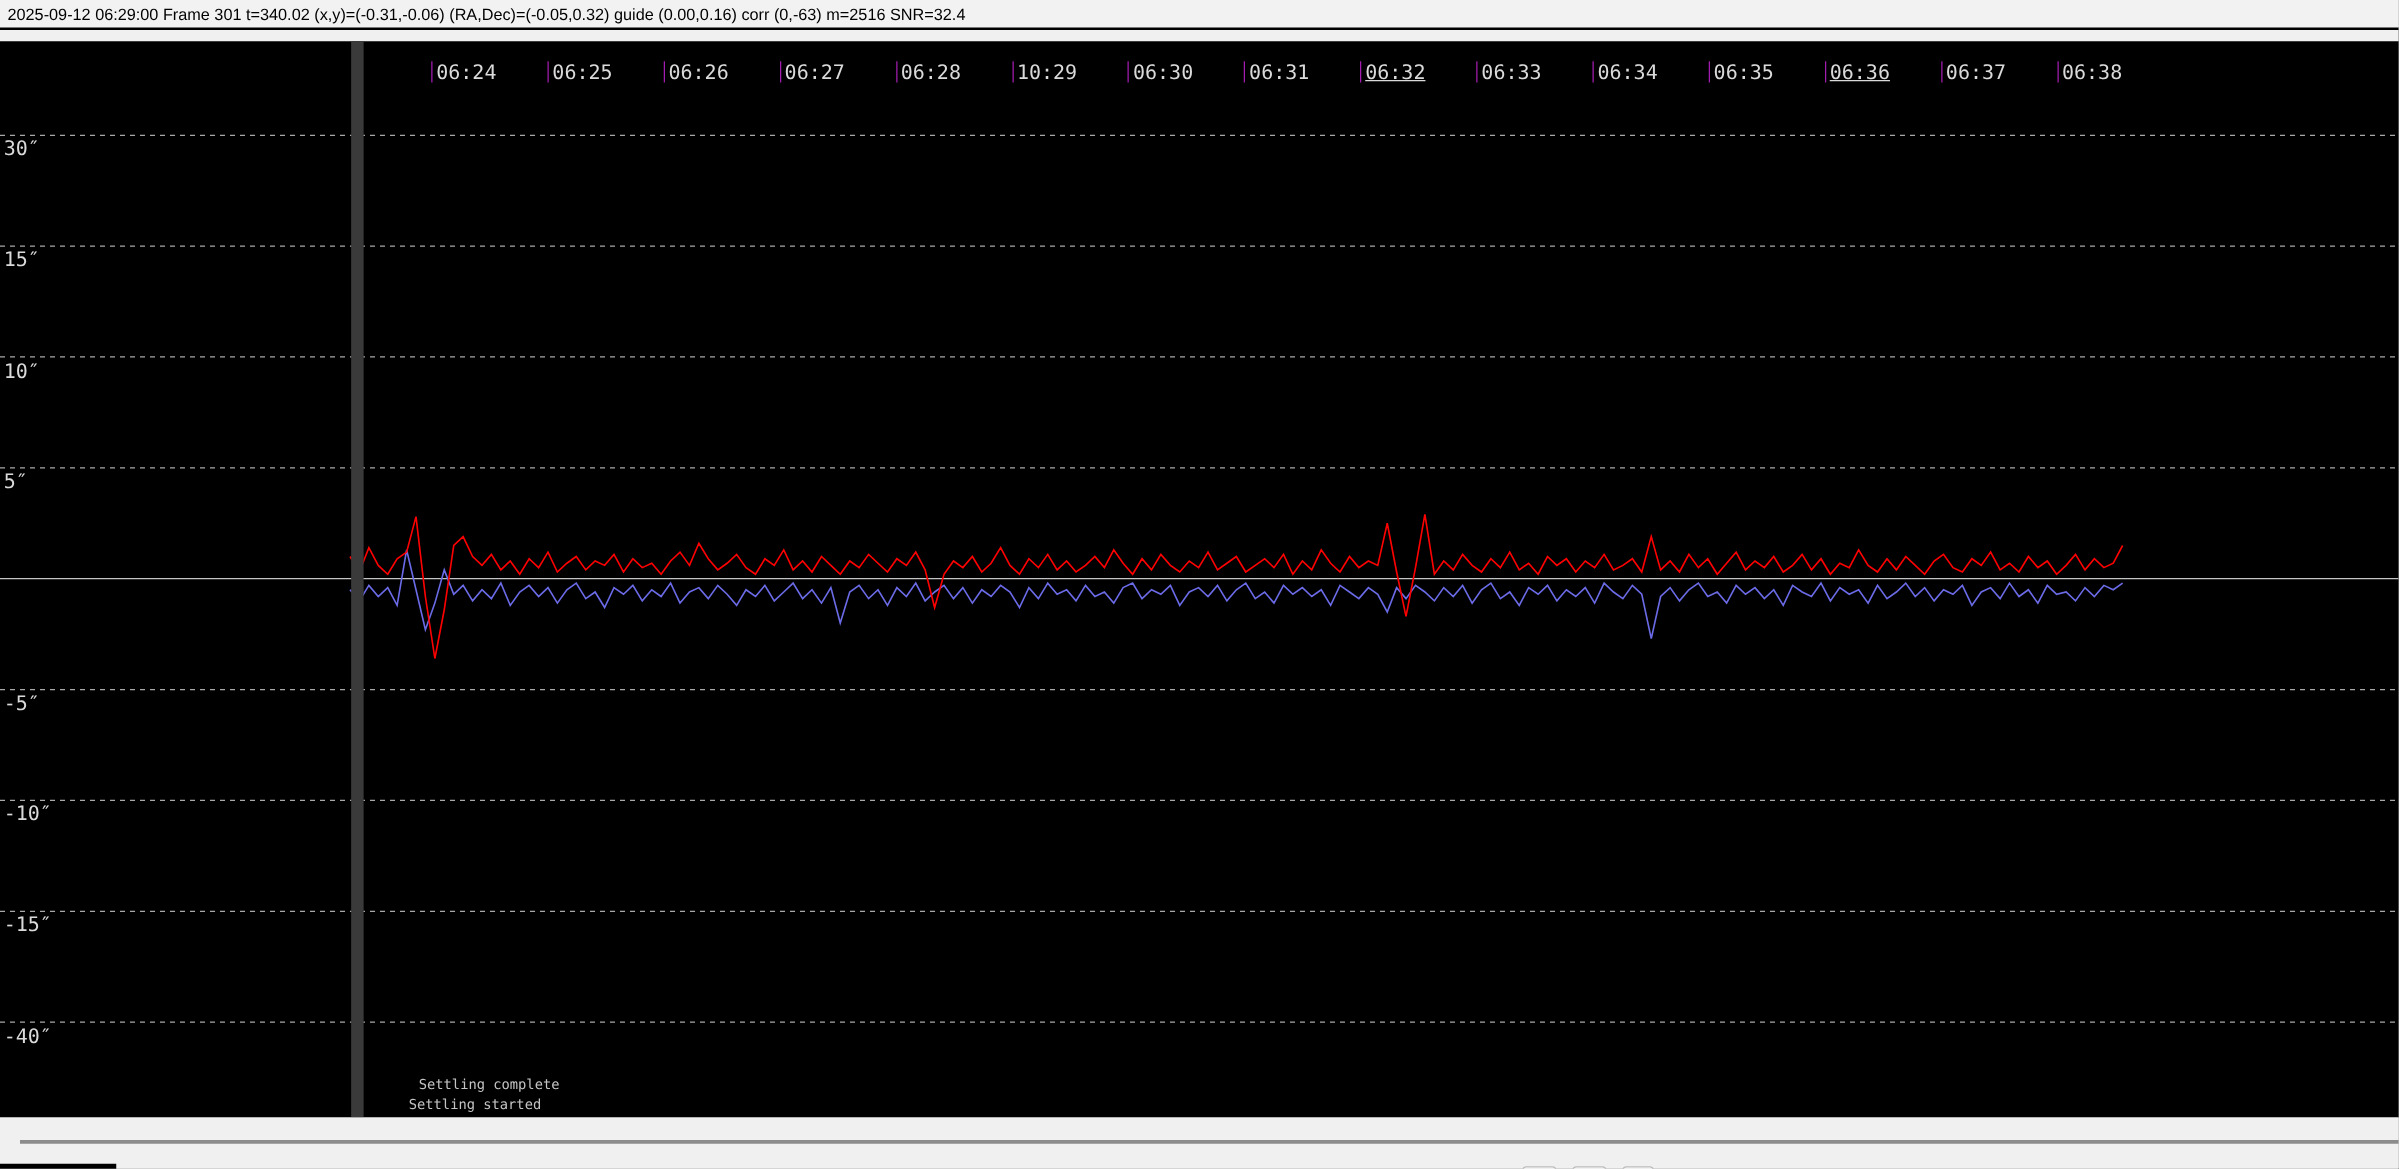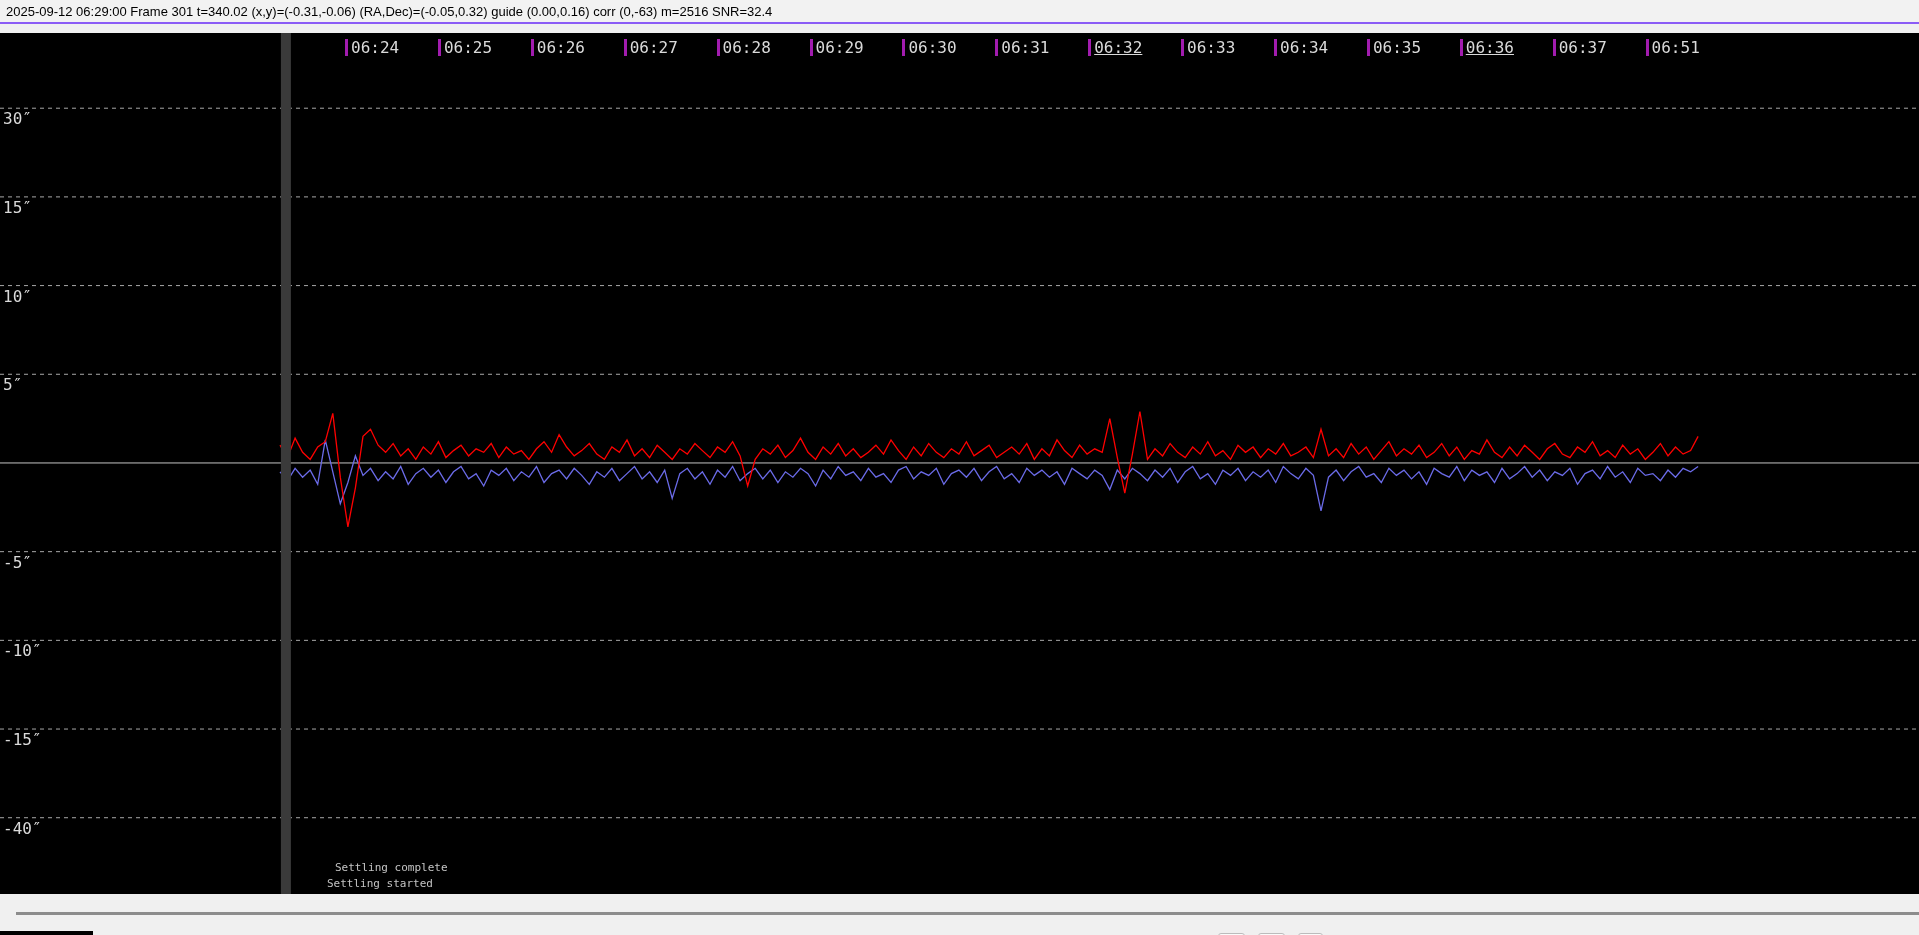--- a/index.html
+++ b/index.html
@@ -2,32 +2,32 @@
 <html><head>
 <meta charset="utf-8">
 <style>
   html,body{margin:0;padding:0;}
   body{
     width:1919px;height:935px;overflow:hidden;position:relative;
     background:#f0f0f0;font-family:"Liberation Sans",sans-serif;
   }
   .status-bar{
     position:absolute;left:0;top:0;width:1919px;height:24px;
-    background:#f2f2f2;border-bottom:2px solid #8b5cf6;
+    background:#f2f2f2;border-bottom:2px solid #000000;
     font-size:13px;line-height:24px;color:#000;
     padding-left:6px;box-sizing:border-box;white-space:nowrap;
   }
   .chart{
     position:absolute;left:0;top:33px;width:1919px;height:861px;
     background:#000;
   }
   .chart svg{position:absolute;left:0;top:0;}
   .xtick{
-    position:absolute;top:6px;height:16px;
-    border-left:3px solid #a21caf;
+    position:absolute;top:16px;height:16px;
+    border-left:1px solid #a21caf;
     padding:1px 0 0 3px;
     font-family:"DejaVu Sans Mono",monospace;font-size:16px;line-height:16px;
     color:#dadada;white-space:nowrap;
   }
   .ytick{
     position:absolute;left:3px;
     font-family:"DejaVu Sans Mono",monospace;font-size:16px;line-height:16px;
     color:#dadada;white-space:nowrap;
   }
   .annotation{
@@ -78,30 +78,30 @@
       <polyline points="280.0,438.8 287.5,447.7 295.1,435.3 302.6,444.2 310.2,437.1 317.7,451.3 325.3,406.9 332.8,438.8 340.3,470.8 347.9,449.5 355.4,422.9 363.0,442.4 370.5,435.3 378.1,447.7 385.6,438.8 393.1,445.9 400.7,433.5 408.2,451.3 415.8,440.6 423.3,435.3 430.9,444.2 438.4,437.1 445.9,449.5 453.5,438.8 461.0,433.5 468.6,445.9 476.1,440.6 483.7,453.0 491.2,437.1 498.8,442.4 506.3,435.3 513.8,447.7 521.4,438.8 528.9,444.2 536.5,433.5 544.0,449.5 551.6,440.6 559.1,437.1 566.6,445.9 574.2,435.3 581.7,442.4 589.3,451.3 596.8,438.8 604.4,444.2 611.9,435.3 619.4,447.7 627.0,440.6 634.5,433.5 642.1,445.9 649.6,438.8 657.2,449.5 664.7,437.1 672.2,465.4 679.8,440.6 687.3,435.3 694.9,445.9 702.4,438.8 710.0,451.3 717.5,437.1 725.1,444.2 732.6,433.5 740.1,447.7 747.7,440.6 755.2,435.3 762.8,445.9 770.3,437.1 777.9,449.5 785.4,438.8 792.9,444.2 800.5,435.3 808.0,440.6 815.6,453.0 823.1,437.1 830.7,445.9 838.2,433.5 845.7,442.4 853.3,438.8 860.8,447.7 868.4,435.3 875.9,444.2 883.5,440.6 891.0,449.5 898.5,437.1 906.1,433.5 913.6,445.9 921.2,438.8 928.7,442.4 936.3,435.3 943.8,451.3 951.4,440.6 958.9,437.1 966.4,444.2 974.0,435.3 981.5,447.7 989.1,438.8 996.6,433.5 1004.2,445.9 1011.7,440.6 1019.2,449.5 1026.8,435.3 1034.3,442.4 1041.9,437.1 1049.4,444.2 1057.0,438.8 1064.5,451.3 1072.0,435.3 1079.6,440.6 1087.1,445.9 1094.7,437.1 1102.2,442.4 1109.8,456.6 1117.3,437.1 1124.8,445.9 1132.4,435.3 1139.9,440.6 1147.5,447.7 1155.0,437.1 1162.6,444.2 1170.1,435.3 1177.7,449.5 1185.2,438.8 1192.7,433.5 1200.3,445.9 1207.8,440.6 1215.4,451.3 1222.9,437.1 1230.5,442.4 1238.0,435.3 1245.5,447.7 1253.1,438.8 1260.6,444.2 1268.2,437.1 1275.7,449.5 1283.3,433.5 1290.8,440.6 1298.3,445.9 1305.9,435.3 1313.4,442.4 1321.0,477.9 1328.5,444.2 1336.1,437.1 1343.6,447.7 1351.1,438.8 1358.7,433.5 1366.2,444.2 1373.8,440.6 1381.3,449.5 1388.9,435.3 1396.4,442.4 1404.0,437.1 1411.5,445.9 1419.0,438.8 1426.6,451.3 1434.1,435.3 1441.7,440.6 1449.2,444.2 1456.8,433.5 1464.3,447.7 1471.8,437.1 1479.4,442.4 1486.9,438.8 1494.5,449.5 1502.0,435.3 1509.6,445.9 1517.1,440.6 1524.6,433.5 1532.2,444.2 1539.7,437.1 1547.3,447.7 1554.8,438.8 1562.4,442.4 1569.9,435.3 1577.5,451.3 1585.0,440.6 1592.5,437.1 1600.1,445.9 1607.6,433.5 1615.2,444.2 1622.7,438.8 1630.3,449.5 1637.8,435.3 1645.3,442.4 1652.9,440.6 1660.4,447.7 1668.0,437.1 1675.5,444.2 1683.1,435.3 1690.6,438.8 1698.1,433.5" fill="none" stroke="#6b6be8" stroke-width="1.3"></polyline>
       <polyline points="280.0,412.2 287.5,424.6 295.1,405.1 302.6,419.3 310.2,426.4 317.7,414.0 325.3,408.7 332.8,380.3 340.3,444.2 347.9,493.8 355.4,454.8 363.0,403.4 370.5,396.3 378.1,412.2 385.6,419.3 393.1,410.5 400.7,422.9 408.2,415.8 415.8,426.4 423.3,414.0 430.9,421.1 438.4,408.7 445.9,424.6 453.5,417.6 461.0,412.2 468.6,422.9 476.1,415.8 483.7,419.3 491.2,410.5 498.8,424.6 506.3,414.0 513.8,421.1 521.4,417.6 528.9,426.4 536.5,415.8 544.0,408.7 551.6,419.3 559.1,401.6 566.6,414.0 574.2,422.9 581.7,417.6 589.3,410.5 596.8,421.1 604.4,426.4 611.9,414.0 619.4,419.3 627.0,406.9 634.5,422.9 642.1,415.8 649.6,424.6 657.2,412.2 664.7,419.3 672.2,426.4 679.8,415.8 687.3,421.1 694.9,410.5 702.4,417.6 710.0,424.6 717.5,414.0 725.1,419.3 732.6,408.7 740.1,422.9 747.7,453.0 755.2,426.4 762.8,415.8 770.3,421.1 777.9,412.2 785.4,424.6 792.9,417.6 800.5,405.1 808.0,419.3 815.6,426.4 823.1,414.0 830.7,421.1 838.2,410.5 845.7,422.9 853.3,415.8 860.8,424.6 868.4,419.3 875.9,412.2 883.5,421.1 891.0,406.9 898.5,417.6 906.1,426.4 913.6,414.0 921.2,422.9 928.7,410.5 936.3,419.3 943.8,424.6 951.4,415.8 958.9,421.1 966.4,408.7 974.0,422.9 981.5,417.6 989.1,412.2 996.6,424.6 1004.2,419.3 1011.7,414.0 1019.2,421.1 1026.8,410.5 1034.3,426.4 1041.9,415.8 1049.4,422.9 1057.0,406.9 1064.5,417.6 1072.0,424.6 1079.6,412.2 1087.1,421.1 1094.7,415.8 1102.2,419.3 1109.8,385.6 1117.3,424.6 1124.8,460.1 1132.4,421.1 1139.9,378.5 1147.5,426.4 1155.0,415.8 1162.6,422.9 1170.1,410.5 1177.7,419.3 1185.2,424.6 1192.7,414.0 1200.3,421.1 1207.8,408.7 1215.4,422.9 1222.9,417.6 1230.5,426.4 1238.0,412.2 1245.5,419.3 1253.1,414.0 1260.6,424.6 1268.2,415.8 1275.7,421.1 1283.3,410.5 1290.8,422.9 1298.3,419.3 1305.9,414.0 1313.4,424.6 1321.0,396.3 1328.5,422.9 1336.1,415.8 1343.6,424.6 1351.1,410.5 1358.7,421.1 1366.2,414.0 1373.8,426.4 1381.3,417.6 1388.9,408.7 1396.4,422.9 1404.0,415.8 1411.5,421.1 1419.0,412.2 1426.6,424.6 1434.1,419.3 1441.7,410.5 1449.2,422.9 1456.8,414.0 1464.3,426.4 1471.8,417.6 1479.4,421.1 1486.9,406.9 1494.5,419.3 1502.0,424.6 1509.6,414.0 1517.1,422.9 1524.6,412.2 1532.2,419.3 1539.7,426.4 1547.3,415.8 1554.8,410.5 1562.4,421.1 1569.9,424.6 1577.5,414.0 1585.0,419.3 1592.5,408.7 1600.1,422.9 1607.6,417.6 1615.2,424.6 1622.7,412.2 1630.3,421.1 1637.8,415.8 1645.3,426.4 1652.9,419.3 1660.4,410.5 1668.0,422.9 1675.5,414.0 1683.1,421.1 1690.6,417.6 1698.1,403.4" fill="none" stroke="#ff0000" stroke-width="1.3"></polyline>
       <rect x="280.9" y="0" width="10.0" height="861" fill="#3a3a3a"></rect>
     </svg>
   <div id="xaxis">
       <div class="xtick" style="left: 345px;">06:24</div>
       <div class="xtick" style="left: 437.9px;">06:25</div>
       <div class="xtick" style="left: 530.8px;">06:26</div>
       <div class="xtick" style="left: 623.7px;">06:27</div>
       <div class="xtick" style="left: 716.6px;">06:28</div>
-      <div class="xtick" style="left: 809.5px;">06:29</div>
+      <div class="xtick" style="left: 809.5px;">10:29</div>
       <div class="xtick" style="left: 902.4px; text-align: center;">06:30</div>
       <div class="xtick" style="left: 995.3px;">06:31</div>
       <div class="xtick" style="left: 1088.2px; text-decoration: underline;">06:32</div>
       <div class="xtick" style="left: 1181.1px;">06:33</div>
       <div class="xtick" style="left: 1274px;">06:34</div>
       <div class="xtick" style="left: 1366.9px;">06:35</div>
       <div class="xtick" style="left: 1459.8px; text-decoration: underline;">06:36</div>
       <div class="xtick" style="left: 1552.7px;">06:37</div>
-      <div class="xtick" style="left: 1645.6px;">06:51</div>
+      <div class="xtick" style="left: 1645.6px;">06:38</div>
     </div>
   <div id="yaxis">
       <div class="ytick" style="top: 78.2px;">30″</div>
       <div class="ytick" style="top: 166.9px;">15″</div>
       <div class="ytick" style="top: 255.6px;">10″</div>
       <div class="ytick" style="top: 344.3px;">5″</div>
       <div class="ytick" style="top: 521.7px;">-5″</div>
       <div class="ytick" style="top: 610.3px;">-10″</div>
       <div class="ytick" style="top: 699px;">-15″</div>
       <div class="ytick" style="top: 787.7px;">-40″</div>

